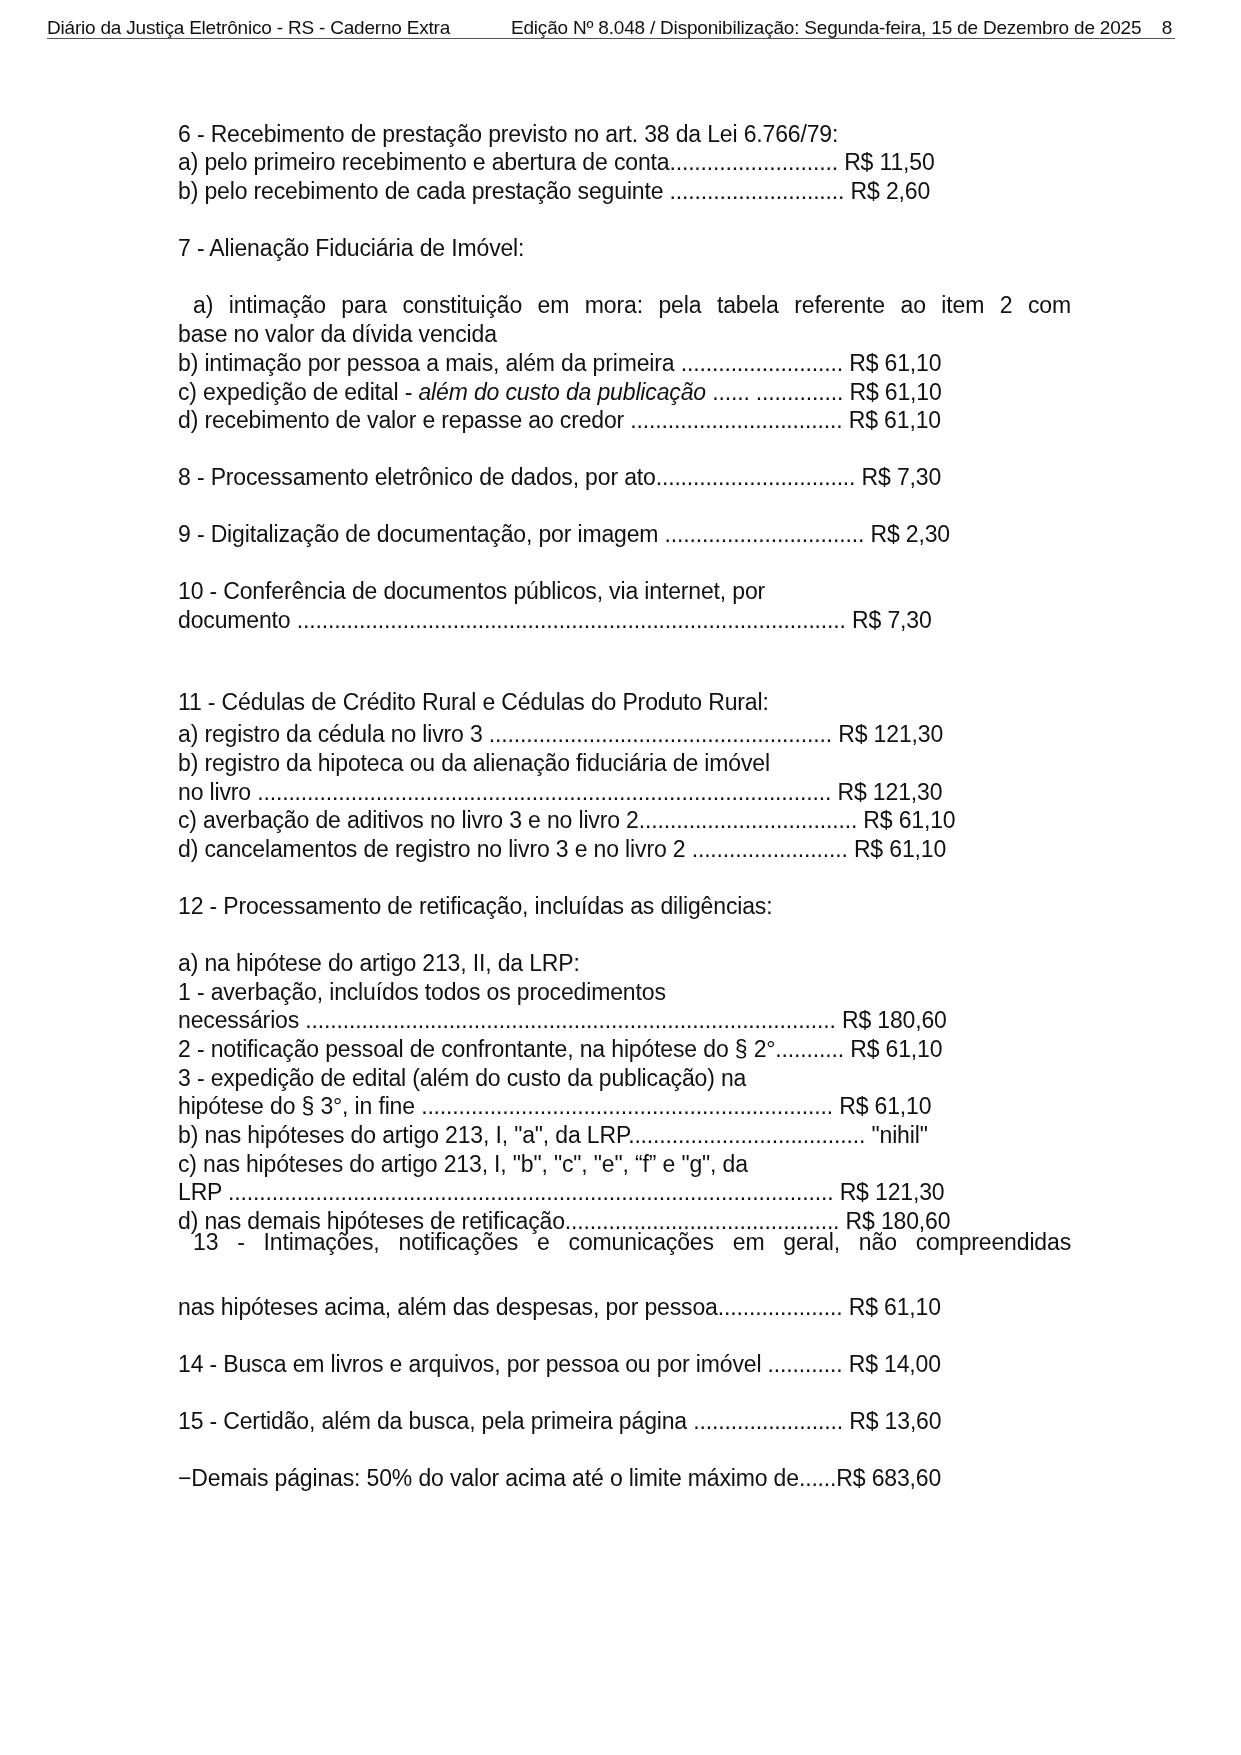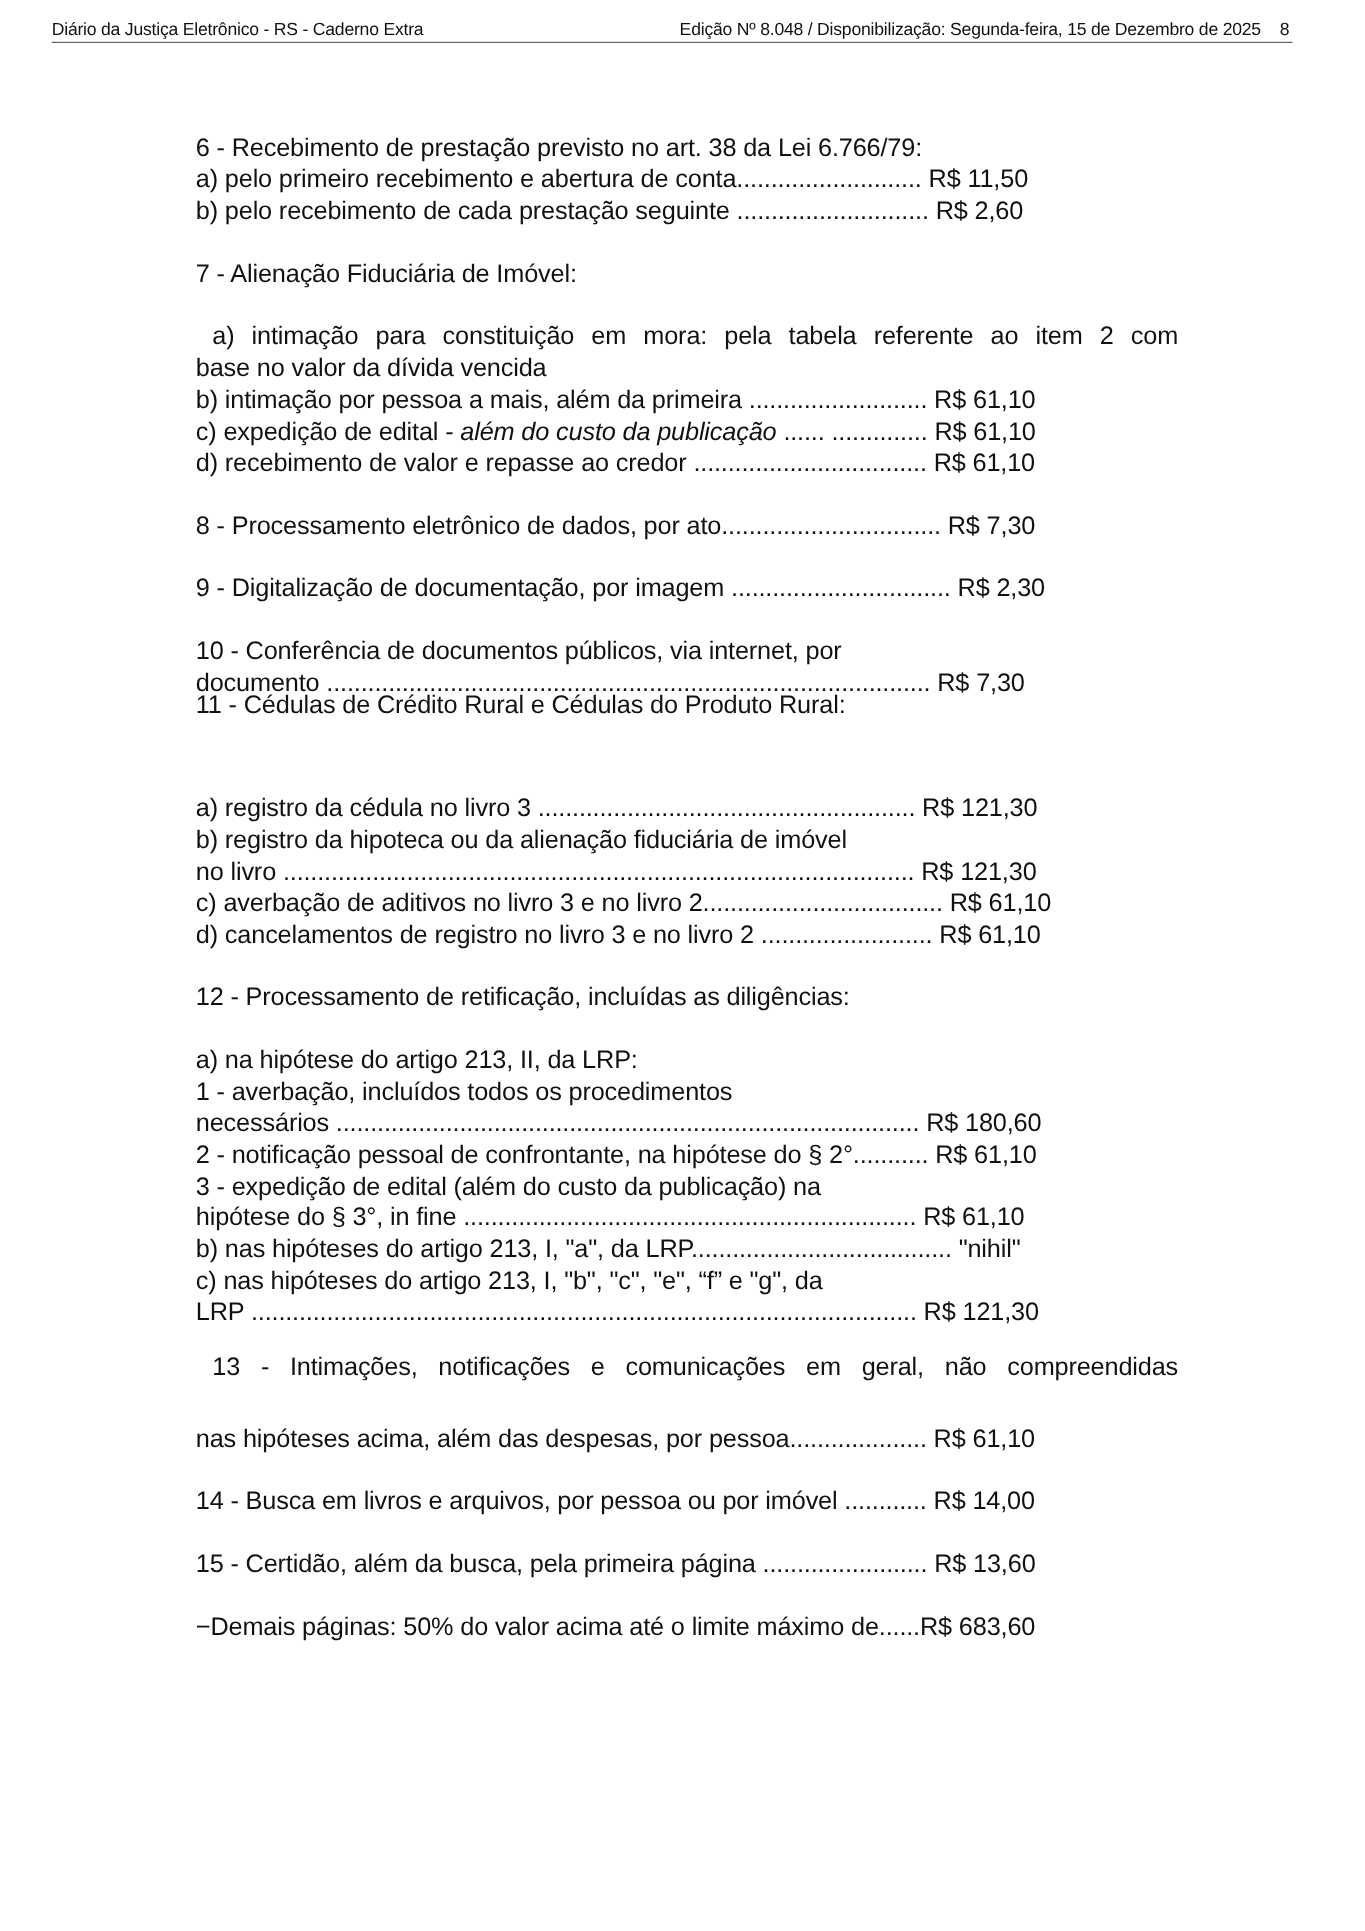--- a/index.html
+++ b/index.html
@@ -1,19 +1,19 @@
 <!DOCTYPE html>
 <html><head>
 <meta charset="utf-8">
 <style>
   html, body { margin: 0; padding: 0; background: #ffffff; }
   body { width: 1241px; height: 1755px; position: relative; overflow: hidden;
          font-family: "Liberation Sans", sans-serif; color: #111111; }
   .header { position: absolute; left: 47px; top: 18px; width: 1128px; height: 20px;
-            border-bottom: 1.5px solid #555555; font-size: 16px; line-height: 20px; }
+            border-bottom: 1.5px solid #555555; font-size: 19px; line-height: 20px; }
   .header-left { position: absolute; left: 0; top: 0; letter-spacing: -0.2px; }
   .header-right { position: absolute; right: 3px; top: 0; letter-spacing: -0.2px; white-space: pre; }
   .body-text { position: absolute; left: 0; top: 0; width: 1105px; height: 1755px; }
   .ln { position: absolute; left: 178px; font-size: 23px; line-height: 28px; white-space: pre;
         letter-spacing: -0.15px; }
   .ln.just { width: 878px; text-align: justify; text-align-last: justify; white-space: normal; margin-left: 15px; }
   .ln em { }
 </style>
 </head>
 <body>
@@ -33,36 +33,37 @@
   <div class="ln" style="top:320px">base no valor da dívida vencida</div>
   <div class="ln" style="top:349px">b) intimação por pessoa a mais, além da primeira .......................... R$ 61,10</div>
   <div class="ln" style="top:378px"><span>c) expedição de edital - </span><em>além do custo da publicação</em><span> ...... .............. R$ 61,10</span></div>
   <div class="ln" style="top:406px">d) recebimento de valor e repasse ao credor .................................. R$ 61,10</div>
 
   <div class="ln" style="top:463px">8 - Processamento eletrônico de dados, por ato................................ R$ 7,30</div>
   <div class="ln" style="top:520px">9 - Digitalização de documentação, por imagem ................................ R$ 2,30</div>
   <div class="ln" style="top:577px">10 - Conferência de documentos públicos, via internet, por</div>
   <div class="ln" style="top:606px">documento ........................................................................................ R$ 7,30</div>
 
-  <div class="ln" style="top:626px">11 - Cédulas de Crédito Rural e Cédulas do Produto Rural:</div>
+  <div class="ln" style="top:688px">11 - Cédulas de Crédito Rural e Cédulas do Produto Rural:</div>
   <div class="ln" style="top:720px">a) registro da cédula no livro 3 ....................................................... R$ 121,30</div>
   <div class="ln" style="top:749px">b) registro da hipoteca ou da alienação fiduciária de imóvel</div>
   <div class="ln" style="top:778px">no livro ............................................................................................ R$ 121,30</div>
   <div class="ln" style="top:806px">c) averbação de aditivos no livro 3 e no livro 2................................... R$ 61,10</div>
   <div class="ln" style="top:835px">d) cancelamentos de registro no livro 3 e no livro 2 ......................... R$ 61,10</div>
 
   <div class="ln" style="top:892px">12 - Processamento de retificação, incluídas as diligências:</div>
   <div class="ln" style="top:949px">a) na hipótese do artigo 213, II, da LRP:</div>
   <div class="ln" style="top:978px">1 - averbação, incluídos todos os procedimentos</div>
   <div class="ln" style="top:1006px">necessários ..................................................................................... R$ 180,60</div>
   <div class="ln" style="top:1035px">2 - notificação pessoal de confrontante, na hipótese do § 2°........... R$ 61,10</div>
   <div class="ln" style="top:1064px">3 - expedição de edital (além do custo da publicação) na</div>
   <div class="ln" style="top:1092px">hipótese do § 3°, in fine .................................................................. R$ 61,10</div>
   <div class="ln" style="top:1121px">b) nas hipóteses do artigo 213, I, "a", da LRP...................................... "nihil"</div>
   <div class="ln" style="top:1150px">c) nas hipóteses do artigo 213, I, "b", "c", "e", “f” e "g", da</div>
   <div class="ln" style="top:1178px">LRP ................................................................................................. R$ 121,30</div>
+  <div class="ln" style="top:1207px">d) nas demais hipóteses de retificação............................................ R$ 180,60</div>
 
   <div class="ln just" style="top:1228px">13 - Intimações, notificações e comunicações em geral, não compreendidas</div>
   <div class="ln" style="top:1293px">nas hipóteses acima, além das despesas, por pessoa.................... R$ 61,10</div>
   <div class="ln" style="top:1350px">14 - Busca em livros e arquivos, por pessoa ou por imóvel ............ R$ 14,00</div>
   <div class="ln" style="top:1407px">15 - Certidão, além da busca, pela primeira página ........................ R$ 13,60</div>
   <div class="ln" style="top:1464px">−Demais páginas: 50% do valor acima até o limite máximo de......R$ 683,60</div>
 </div>
 
 </body></html>

